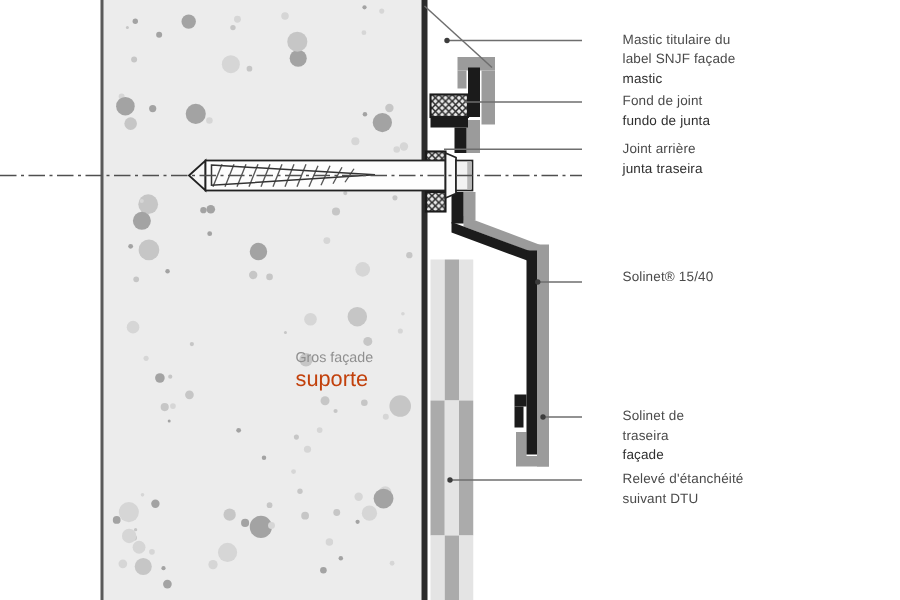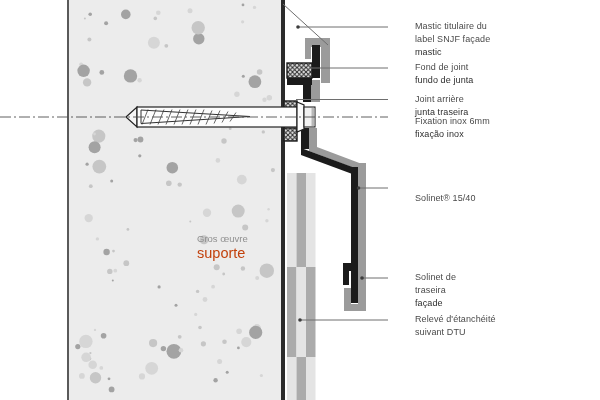--- a/index.html
+++ b/index.html
@@ -219,42 +219,38 @@
       <line x1="362" y1="278" x2="388" y2="278"></line>
       <circle cx="362" cy="278" r="1.8" stroke="none"></circle>
       <line x1="300" y1="320" x2="388" y2="320"></line>
       <circle cx="300" cy="320" r="1.8" stroke="none"></circle>
     </g>
 
     <line x1="0" y1="117" x2="388" y2="117" stroke="#4f4f4f" stroke-width="0.9" stroke-dasharray="11 3 2 3"></line>
   </svg>
 
   <div id="support-label">
-    <div class="l1">Gros œuvre</div>
+    <div class="l1">Gros façade</div>
     <div class="l2">suporte</div>
   </div>
 
   <div class="callout" style="top:20px">
     <div>Mastic titulaire du</div>
     <div>label SNJF façade</div>
     <div class="pt">mastic</div>
   </div>
   <div class="callout" style="top:93px">
     <div>Joint arrière</div>
     <div class="pt">junta traseira</div>
   </div>
   <div class="callout" style="top:61px">
     <div>Fond de joint</div>
     <div class="pt">fundo de junta</div>
   </div>
-  <div class="callout" style="top:115px">
-    <div>Fixation inox 6mm</div>
-    <div class="pt">fixação inox</div>
-  </div>
-  <div class="callout" style="top:192px">
+  <div class="callout" style="top:178px">
     <div>Solinet® 15/40</div>
   </div>
   <div class="callout" style="top:270.5px">
     <div>Solinet de</div>
     <div>traseira</div>
     <div class="pt">façade</div>
   </div>
   <div class="callout" style="top:313px">
     <div>Relevé d'étanchéité</div>
     <div>suivant DTU</div>

